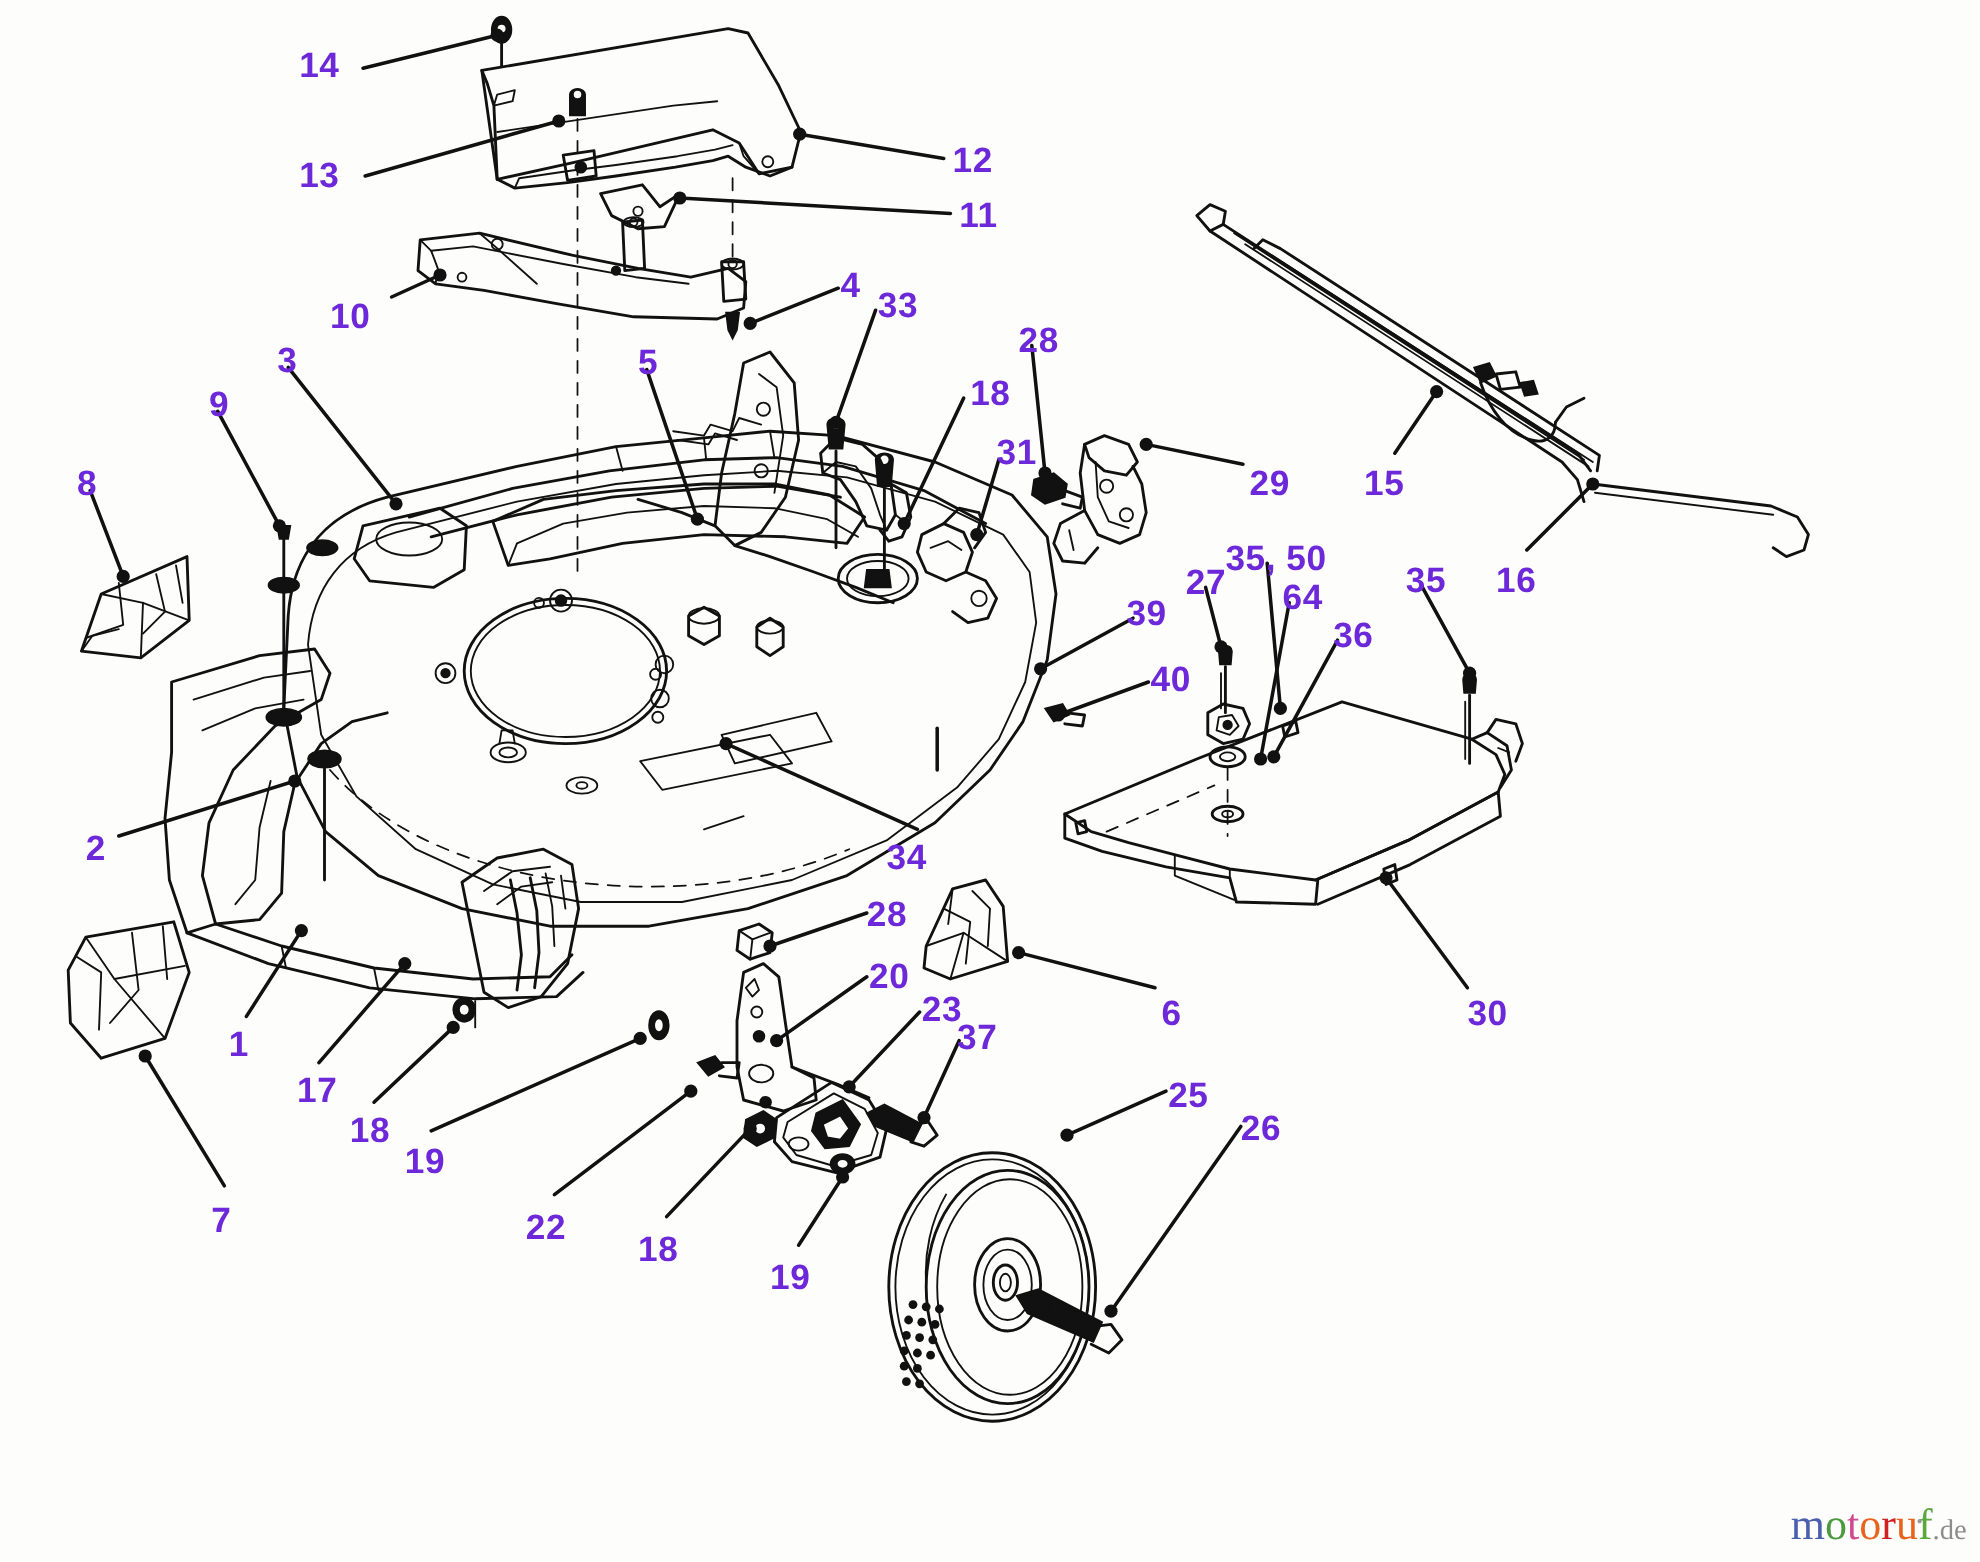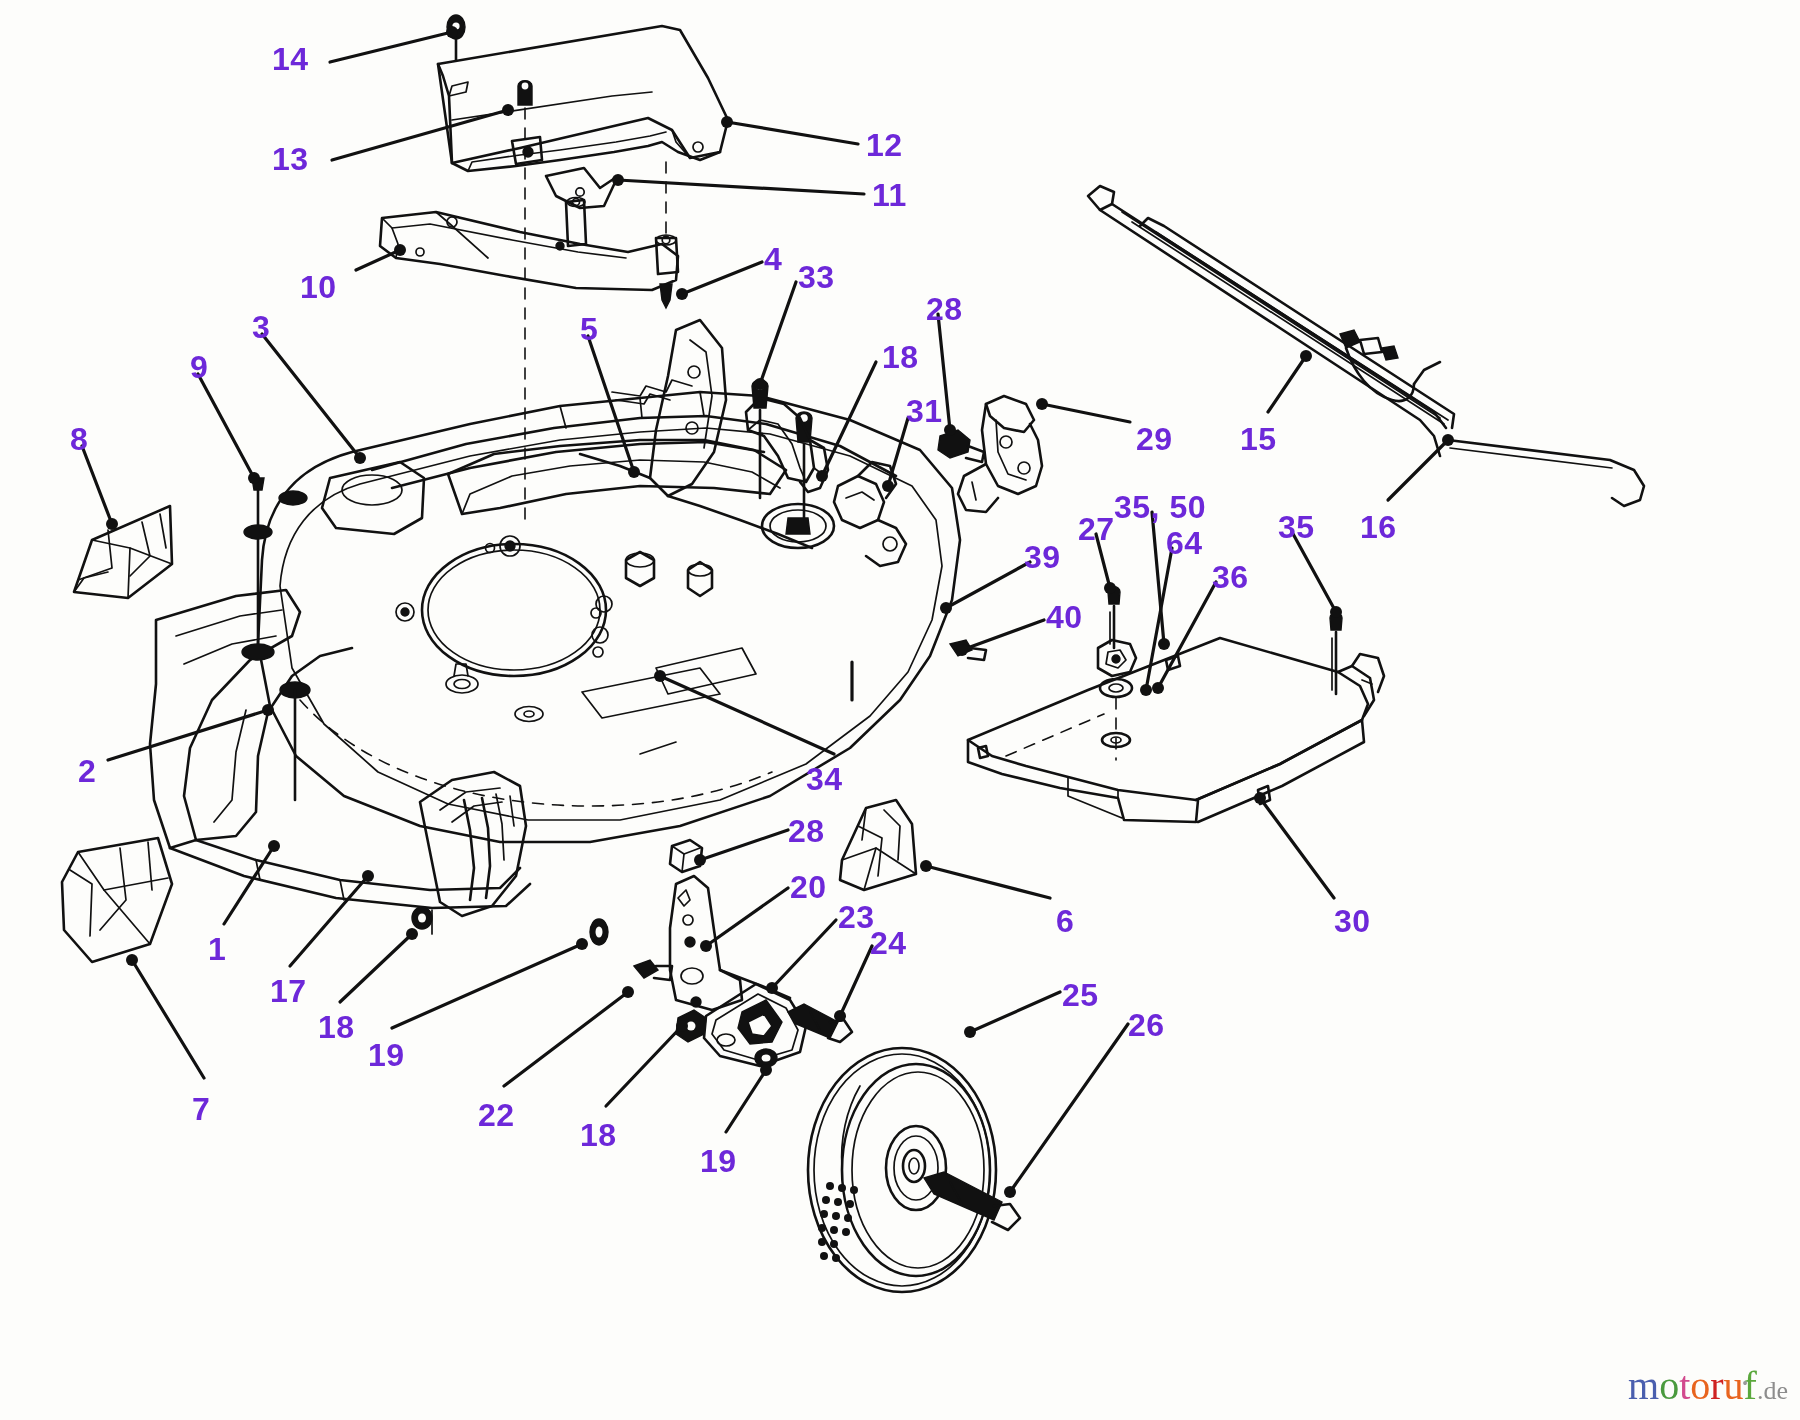--- a/index.html
+++ b/index.html
@@ -629,21 +629,21 @@
   <div class="callout-num" style="left:318px;top:1008px">18</div>
   <div class="callout-num" style="left:368px;top:1036px">19</div>
   <div class="callout-num" style="left:192px;top:1090px">7</div>
   <div class="callout-num" style="left:478px;top:1096px">22</div>
   <div class="callout-num" style="left:580px;top:1116px">18</div>
   <div class="callout-num" style="left:700px;top:1142px">19</div>
   <div class="callout-num" style="left:806px;top:760px">34</div>
   <div class="callout-num" style="left:788px;top:812px">28</div>
   <div class="callout-num" style="left:790px;top:868px">20</div>
   <div class="callout-num" style="left:838px;top:898px">23</div>
-  <div class="callout-num" style="left:870px;top:924px">24</div>
+  <div class="callout-num" style="left:870px;top:924px">37</div>
   <div class="callout-num" style="left:1056px;top:902px">6</div>
   <div class="callout-num" style="left:1062px;top:976px">25</div>
   <div class="callout-num" style="left:1128px;top:1006px">26</div>
   <div class="callout-num" style="left:1334px;top:902px">30</div>
 
   <div id="watermark">
     <span class="wm-dot-sup">•</span>
     <span class="wm-letters"><span class="wm-l" style="color: rgb(74, 95, 174);">m</span><span class="wm-l" style="color: rgb(74, 154, 62);">o</span><span class="wm-l" style="color: rgb(210, 74, 142);">t</span><span class="wm-l" style="color: rgb(232, 100, 30);">o</span><span class="wm-l" style="color: rgb(207, 34, 34);">r</span><span class="wm-l" style="color: rgb(232, 100, 30);">u</span><span class="wm-l" style="color: rgb(90, 168, 60);">f</span></span><span class="wm-tld" style="color: rgb(141, 141, 141);">.de</span>
   </div>
 

